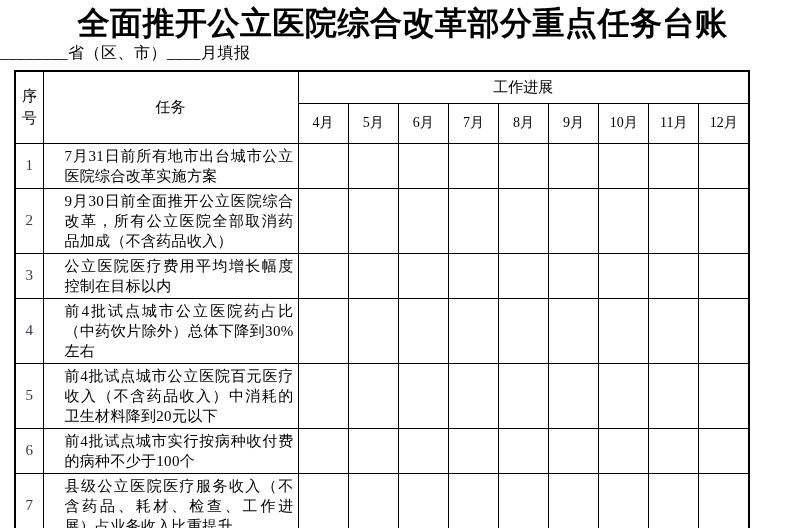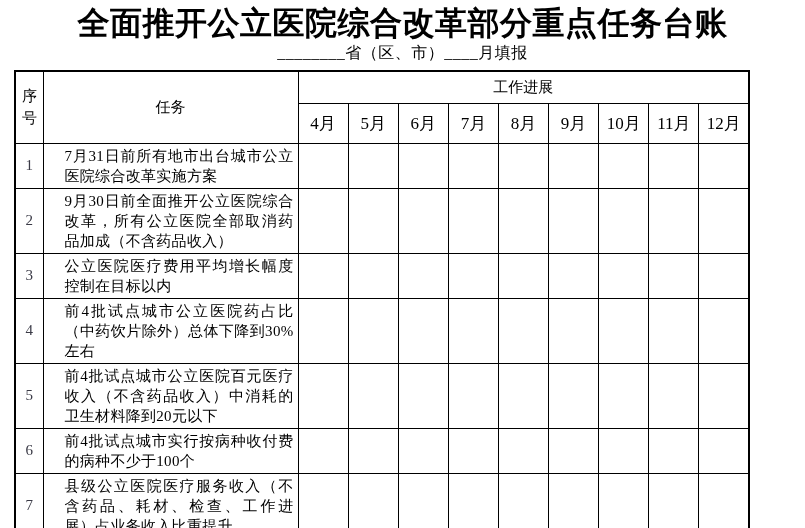--- a/index.html
+++ b/index.html
@@ -12,21 +12,20 @@
   }
   .page { padding-top: 8px; }
   .doc-title {
     text-align: center;
     font-size: 32px;
     font-weight: bold;
     letter-spacing: 0.5px;
     line-height: 30px;
   }
   .doc-subtitle {
-    text-align: center;
     font-size: 16px;
     margin-top: 5px;
     line-height: 20px;
     letter-spacing: 0.5px;
   }
   table.ledger {
     margin: 7px 0 0 14px;
     width: 736px;
     border-collapse: collapse;
     table-layout: fixed;
@@ -34,21 +33,21 @@
   }
   table.ledger th, table.ledger td {
     border: 1px solid #000;
     font-weight: normal;
     font-size: 15px;
     vertical-align: middle;
   }
   col.c-index { width: 28px; }
   col.c-task  { width: 255px; }
   thead tr.h1 th { height: 32px; }
-  thead tr.h2 th { height: 40px; font-size: 17px; text-align: center; }
+  thead tr.h2 th { height: 40px; font-size: 14px; text-align: center; }
   th.index-h {
     text-align: center;
     line-height: 22px;
     padding: 2px 6px;
     word-break: break-all;
   }
   th.task-h { text-align: center; }
   th.progress-h { text-align: center; font-size: 15px; }
   td.idx {
     text-align: center;

